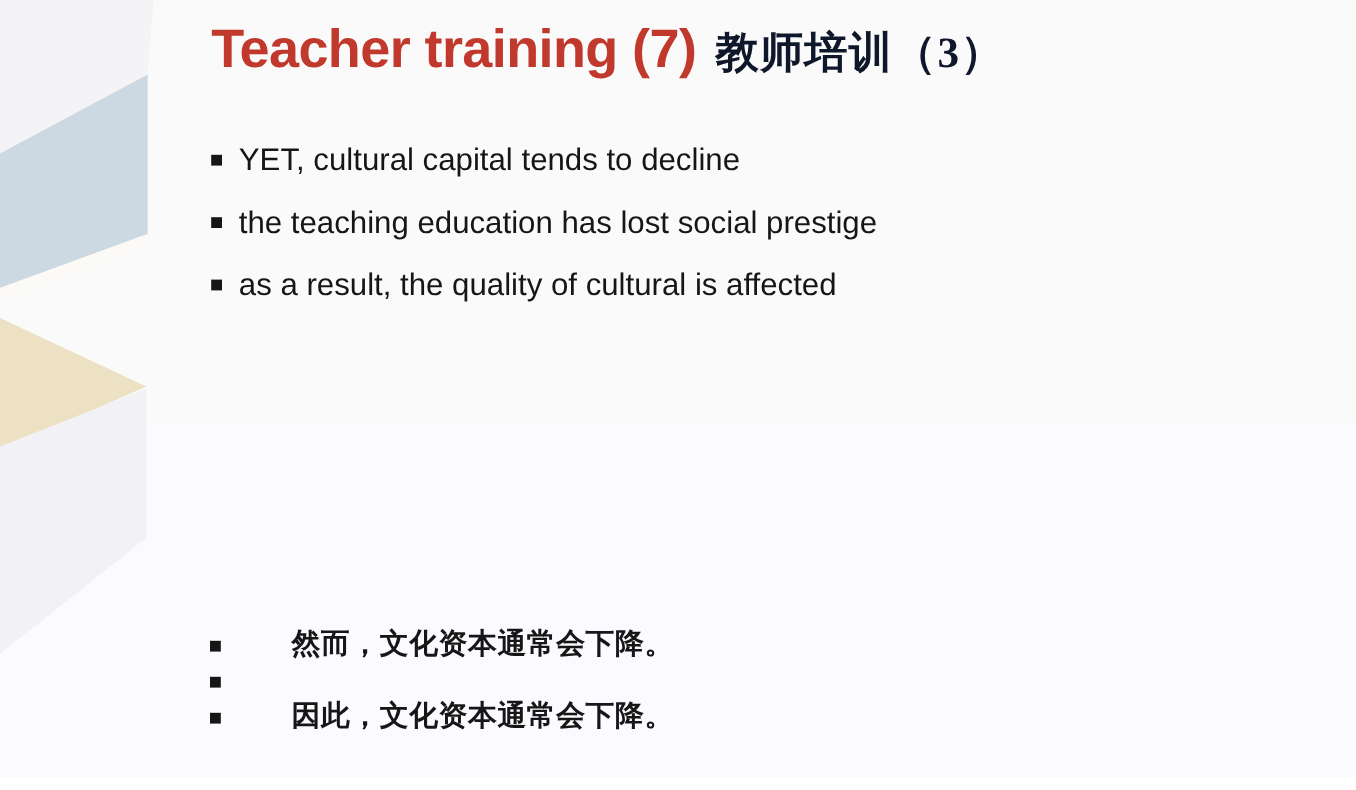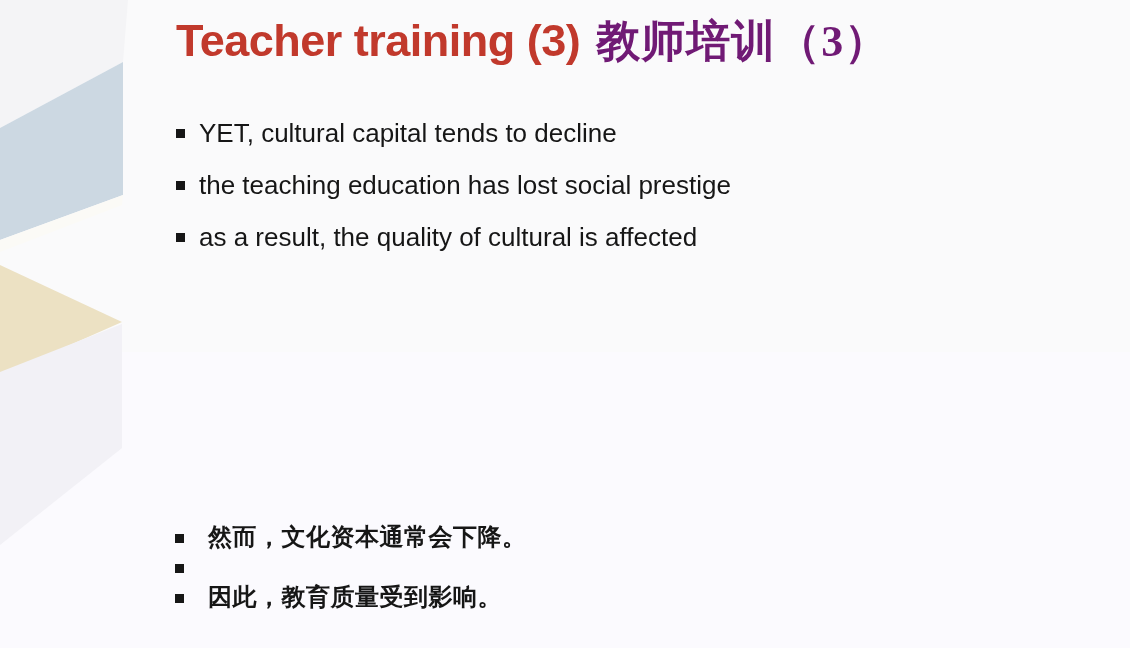--- a/index.html
+++ b/index.html
@@ -53,23 +53,23 @@
   }
   .title-en {
     font-family: "Liberation Sans", sans-serif;
     font-size: 45px;
     font-weight: bold;
     color: #c1392c;
     letter-spacing: -0.5px;
   }
   .title-zh {
     font-family: "Liberation Serif", "DejaVu Serif", serif;
-    font-size: 44px;
+    font-size: 36px;
     font-weight: bold;
-    color: #701a75;
+    color: #0f172a;
     margin-left: 16px;
     letter-spacing: 1px;
   }
 
   
   .bullets-en {
     position: absolute;
     left: 176px;
     top: 118px;
     width: 800px;
@@ -100,20 +100,21 @@
   .bullets-zh {
     position: absolute;
     left: 175px;
     top: 524px;
     width: 800px;
   }
   .bullet-row-zh {
     display: flex;
     align-items: flex-start;
     height: 30px;
+    gap: 35px;
   }
   .marker-zh {
     flex: 0 0 auto;
     width: 9px;
     height: 9px;
     background: #161616;
     margin-top: 10px;
   }
   .bullet-text-zh {
     margin-left: 24px;
@@ -142,21 +143,21 @@
     <polygon points="0,128 123,62 123,195 0,240" fill="#ccd8e2"></polygon>
 
     <polygon points="0,240 123,195 122,205 0,252" fill="#fbfaf6"></polygon>
 
     <polygon points="0,265 122,322 0,376" fill="#ece1c3"></polygon>
 
     <polygon points="0,372 122,324 122,448 0,545" fill="#f2f1f6"></polygon>
   </svg>
 
   <div class="title">
-    <span class="title-en">Teacher training (3)</span><span class="title-zh">教师培训（3）</span>
+    <span class="title-en">Teacher training (7)</span><span class="title-zh">教师培训（3）</span>
   </div>
 
   <div class="bullets-en">
     <div class="bullet-row-en">
       <span class="marker"></span>
       <span class="bullet-text-en">YET, cultural capital tends to decline</span>
     </div>
     <div class="bullet-row-en">
       <span class="marker"></span>
       <span class="bullet-text-en">the teaching education has lost social prestige</span>
@@ -170,17 +171,17 @@
   <div class="bullets-zh">
     <div class="bullet-row-zh">
       <span class="marker-zh"></span>
       <span class="bullet-text-zh">然而，文化资本通常会下降。</span>
     </div>
     <div class="bullet-row-zh">
       <span class="marker-zh"></span>
     </div>
     <div class="bullet-row-zh">
       <span class="marker-zh"></span>
-      <span class="bullet-text-zh">因此，教育质量受到影响。</span>
+      <span class="bullet-text-zh">因此，文化资本通常会下降。</span>
     </div>
   </div>
 
 </div>
 
 </body></html>

